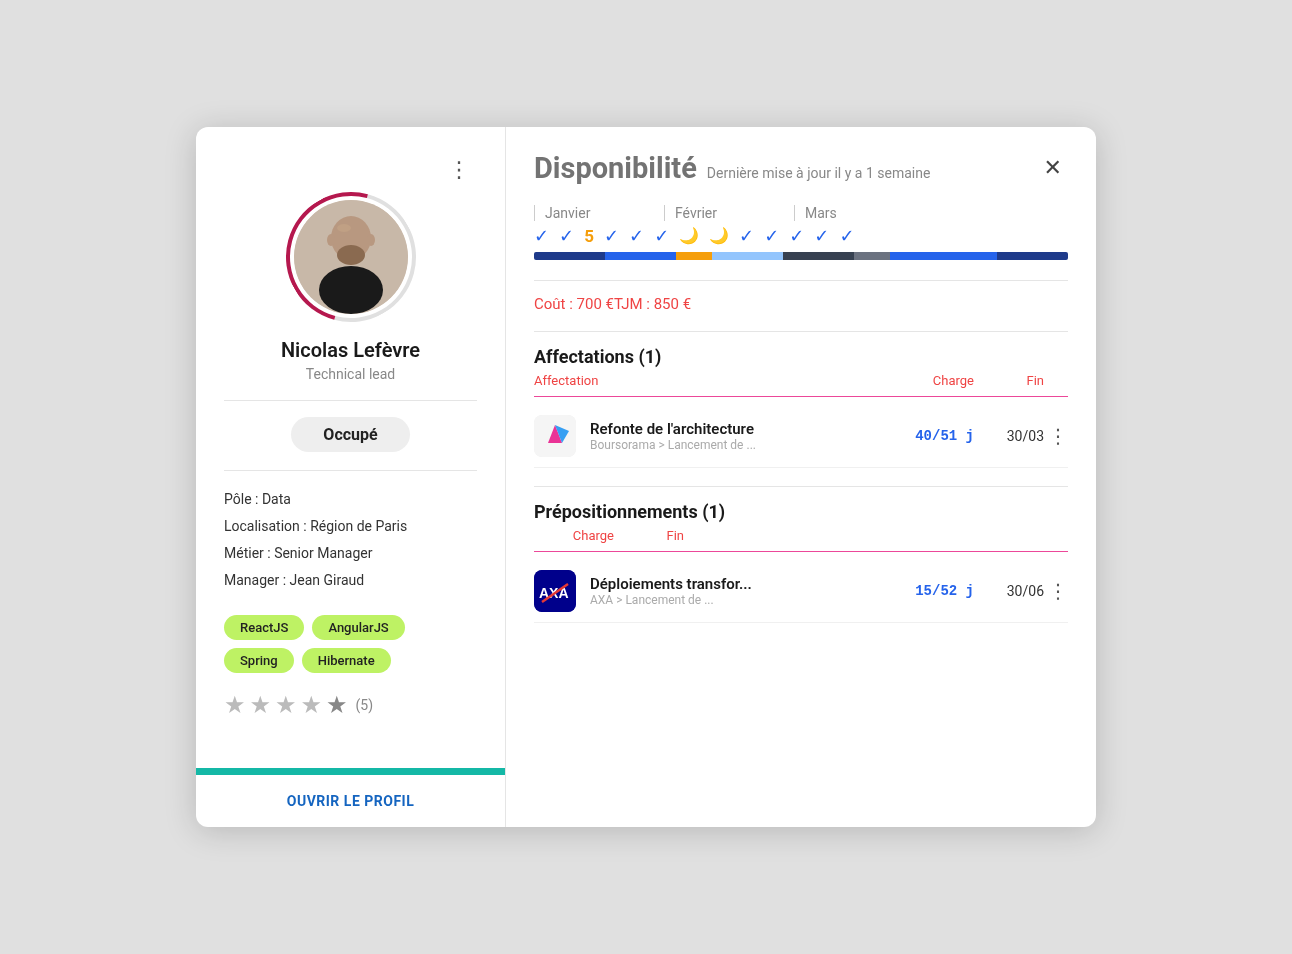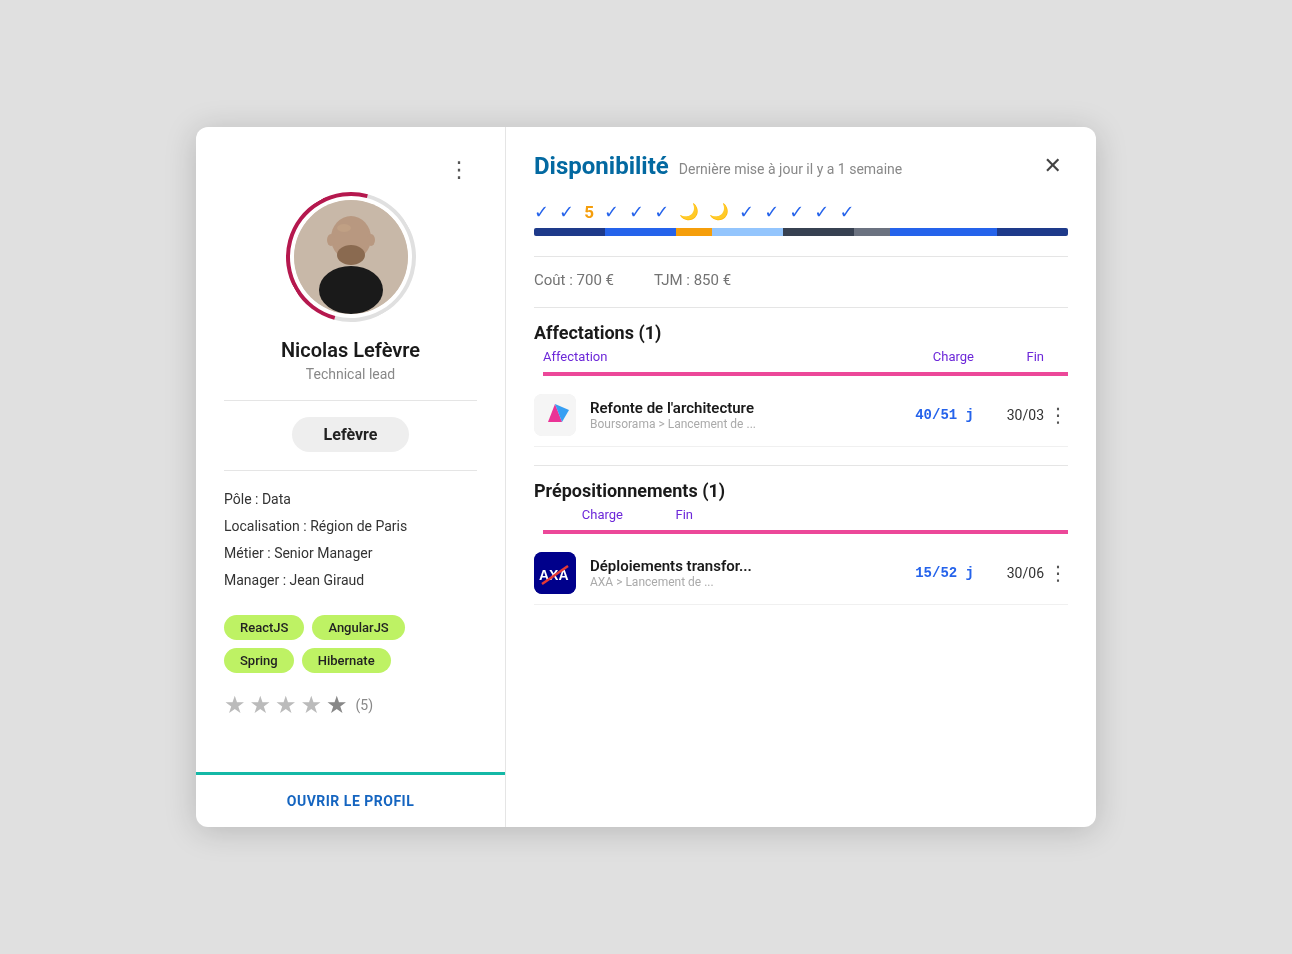--- a/index.html
+++ b/index.html
@@ -162,21 +162,21 @@
     }
     .star.filled {
       color: #bbb;
     }
     .star-count {
       font-size: 14px;
       color: #888;
       margin-left: 4px;
     }
     .left-footer {
-      border-top: 3px solid #14b8a6;
+      border-top: 7px solid #14b8a6;
       padding: 18px 28px;
       display: flex;
       align-items: center;
       justify-content: center;
     }
     .profile-link {
       color: #1565c0;
       font-weight: 700;
       font-size: 14px;
       text-decoration: none;
@@ -200,23 +200,23 @@
       align-items: center;
       justify-content: space-between;
       margin-bottom: 20px;
     }
     .right-header-left {
       display: flex;
       align-items: baseline;
       gap: 10px;
     }
     .disponibilite-title {
-      font-size: 24px;
-      font-weight: 700;
-      color: #0369a1;
+      font-size: 29px;
+      font-weight: 700;
+      color: #737373;
     }
     .last-update {
       font-size: 14px;
       color: #888;
     }
     .close-btn {
       background: none;
       border: none;
       cursor: pointer;
       font-size: 22px;
@@ -285,39 +285,37 @@
       margin-bottom: 18px;
     }
     .section-title {
       font-size: 18px;
       font-weight: 700;
       color: #1a1a1a;
       margin-bottom: 6px;
     }
     .cost-row {
       display: flex;
-      gap: 40px;
       font-size: 15px;
-      color: #737373;
+      color: #ef4444;
     }
     .section-divider {
       width: 100%;
       height: 1px;
       background: #e5e5e5;
       margin: 10px 0 14px 0;
     }
     .table-header {
       display: flex;
       align-items: center;
       font-size: 13px;
-      color: #6d28d9;
+      color: #ef4444;
       padding-bottom: 8px;
-      border-bottom: 4px solid #ec4899;
+      border-bottom: 1px solid #ec4899;
       margin-bottom: 8px;
-      margin-left: 9px;
     }
     .th-affectation { flex: 1; }
     .th-charge { width: 80px; text-align: right; }
     .th-fin { width: 70px; text-align: right; }
     .th-more { width: 24px; }
     .affectation-row {
       display: flex;
       align-items: center;
       padding: 10px 0;
       border-bottom: 1px solid #f0f0f0;
@@ -422,21 +420,21 @@
 
             <ellipse cx="77" cy="40" rx="4" ry="6" fill="#b89880"></ellipse>
 
             <ellipse cx="50" cy="28" rx="7" ry="4" fill="#c8a888" opacity="0.5"></ellipse>
           </svg>
         </div>
       </div>
       <div class="person-name">Nicolas Lefèvre</div>
       <div class="person-title">Technical lead</div>
       <div class="divider"></div>
-      <span class="status-badge">Lefèvre</span>
+      <span class="status-badge">Occupé</span>
       <div class="divider2"></div>
       <div class="info-list">
         <div class="info-item">Pôle : Data</div>
         <div class="info-item">Localisation : Région de Paris</div>
         <div class="info-item">Métier : Senior Manager</div>
         <div class="info-item">Manager : Jean Giraud</div>
       </div>
       <div class="skills-row">
         <span class="skill-tag">ReactJS</span>
         <span class="skill-tag">AngularJS</span>
@@ -462,20 +460,25 @@
 
       <div class="right-header">
         <div class="right-header-left">
           <span class="disponibilite-title">Disponibilité</span>
           <span class="last-update">Dernière mise à jour il y a 1 semaine</span>
         </div>
         <button class="close-btn">✕</button>
       </div>
 
       <div class="calendar-section">
+        <div class="months-row">
+          <span class="month-label">Janvier</span>
+          <span class="month-label">Février</span>
+          <span class="month-label">Mars</span>
+        </div>
         <div class="weeks-row">
           <span class="week-icon">✓</span>
           <span class="week-icon">✓</span>
           <span class="week-icon orange">5</span>
           <span class="week-icon">✓</span>
           <span class="week-icon">✓</span>
           <span class="week-icon">✓</span>
           <span class="week-icon moon">🌙</span>
           <span class="week-icon moon">🌙</span>
           <span class="week-icon">✓</span>

